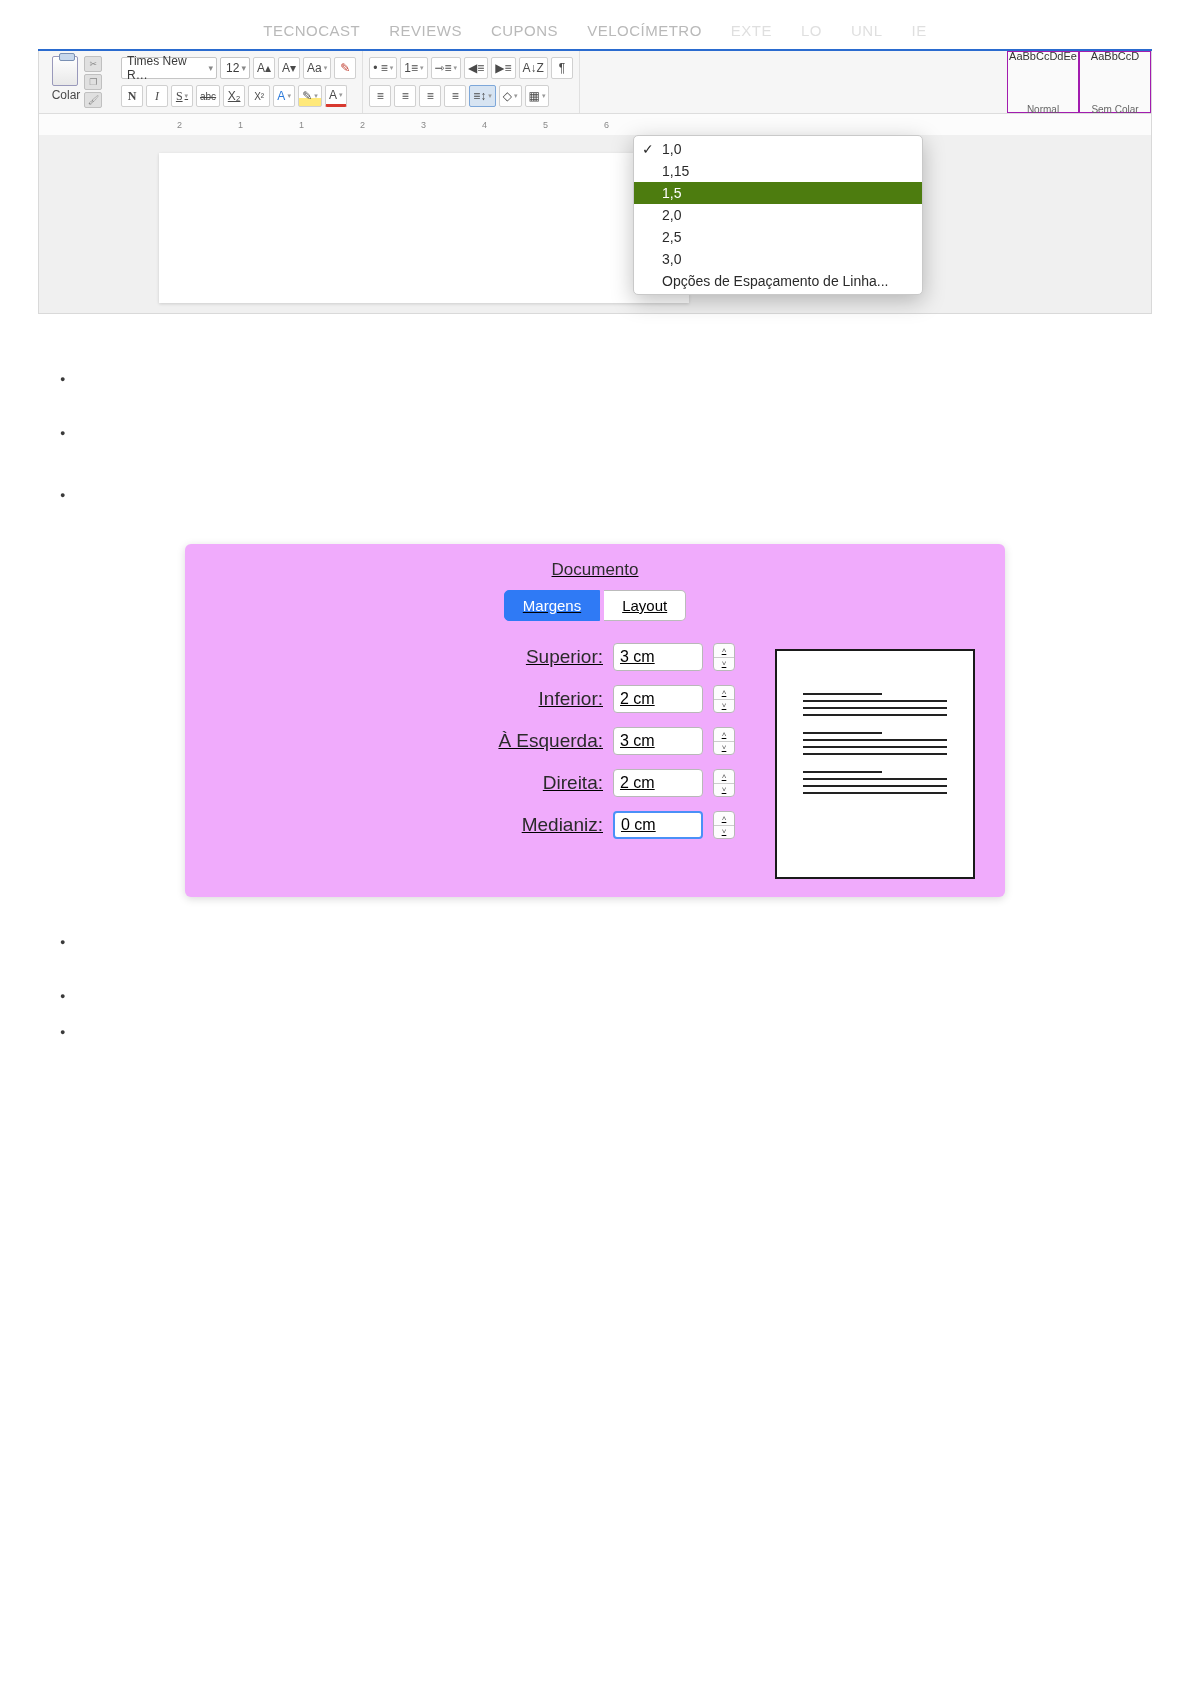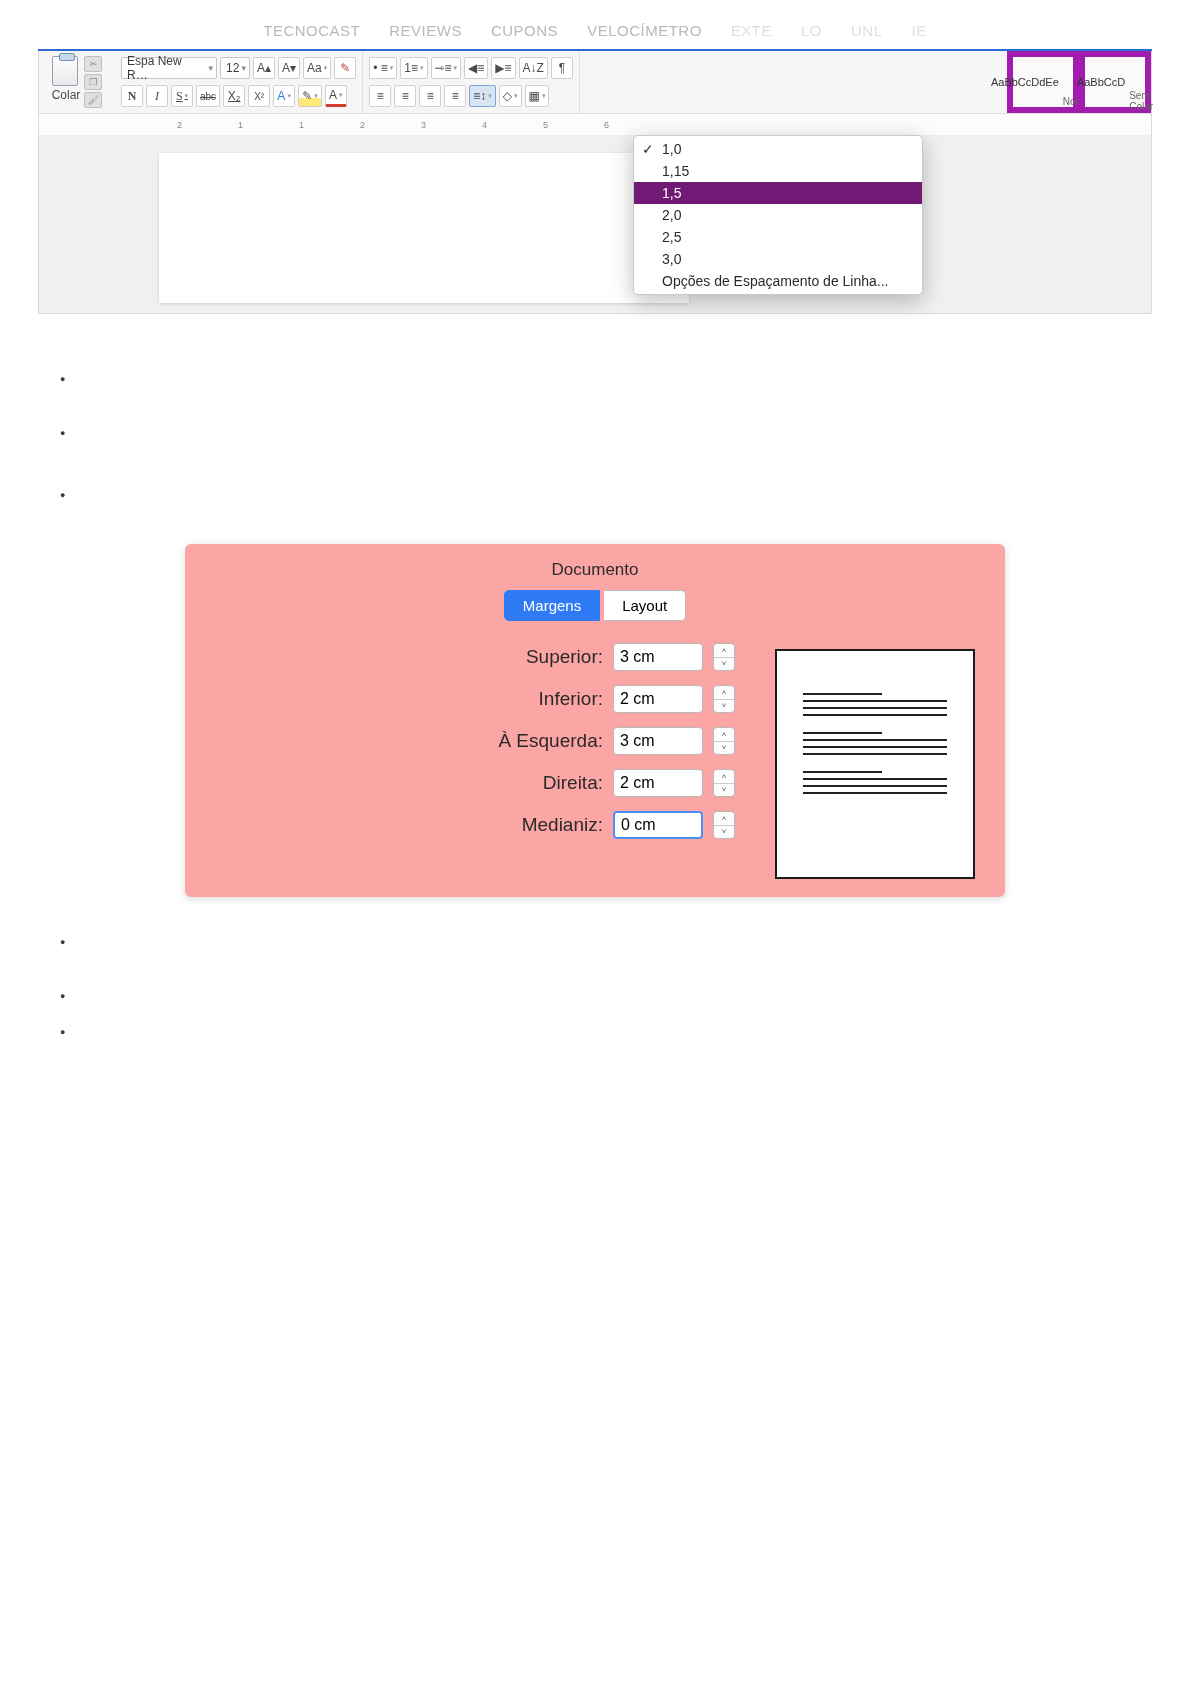--- a/index.html
+++ b/index.html
@@ -32,40 +32,40 @@
   .btn.drop::after { content:"▾"; font-size:7px; margin-left:2px; color:#999;}
   .bold { font-weight:bold; font-family: "Times New Roman", serif; }
   .ital { font-style:italic; font-family: "Times New Roman", serif;}
   .und  { text-decoration:underline; font-family: "Times New Roman", serif;}
   .sub  { font-size:12px;text-decoration:underline; }
   .sup  { font-size:10px; }
   
   .active { background:#d7e4f2; border-color:#7da7d9; }
   
   .styles-box { display:flex; margin-left:auto; }
-  .style-chip { width:72px; border:6px solid #a21caf; background:#fafafa; display:flex; align-items:center; justify-content:center; font-size:10px; gap:4px; padding:6px 0;}
+  .style-chip { width:72px; border:1px solid #a21caf; background:#fafafa; display:flex; flex-direction:column; align-items:center; justify-content:center; font-size:10px; gap:4px; padding:6px 0;}
   .style-chip .prev { font-size:11px; color:#333; }
   .style-chip .nm { font-size:10px; color:#666;margin-top:38px; }
   
   .ruler { height:22px; background:#fcfcfc; border-top:1px solid #ddd; display:flex; align-items:center; padding-left:138px; font-size:9px; color:#888; gap:56px;}
   
   .doc-area { display:flex; background:#f0f0f0; height:178px; }
   .page { margin-left:120px; margin-top:18px; width:530px; height:150px; background:#fff; box-shadow:0 1px 3px rgba(0,0,0,0.15);}
   
   .ls-menu { position:absolute; left:594px; top:84px; width:290px; background:#fff; border:1px solid #c9c9c9; border-radius:5px; box-shadow:0 6px 22px rgba(0,0,0,0.25); font-size:14px; padding:2px 0; z-index:5;}
   .ls-item { padding:3px 10px 3px 28px; position:relative; color:#2a2a2a;}
   .ls-item.check::before { content:"✓"; position:absolute; left:8px;}
-  .ls-item.sel { background:#701a75; color:#fff;}
+  .ls-item.sel { background:#4d7c0f; color:#fff;}
   
   .bullets { margin:60px 0 0 60px; }
   .bullets li { list-style:none; margin:0 0 44px 0; font-size:1px;}
   .bullets li::before { content:"●"; font-size:9px; color:#3a3a3a;}
   
   
-  .dlg { margin: 36px auto 0; width: 820px; background:#fca5a5; border-radius:6px; box-shadow:0 2px 8px rgba(0,0,0,0.15); padding-bottom:18px;}
+  .dlg { margin: 36px auto 0; width: 820px; background:#f0abfc; border-radius:6px; box-shadow:0 2px 8px rgba(0,0,0,0.15); padding-bottom:18px;text-decoration:underline;}
   .dlg-title { text-align:center; font-size:17px; color:#2d2d2d; padding:16px 0 10px;}
   .seg { display:flex; justify-content:center; gap:4px; margin-bottom:22px;}
   .seg-btn { font-size:15px; padding:6px 18px; background:#fff; border:1px solid #bbb; cursor:pointer;}
   .seg-btn.first { border-radius:5px 0 0 5px;}
   .seg-btn.last { border-radius:0 5px 5px 0; border-left:none;}
   .seg-btn.act { background:#2f7af5; color:#fff; border-color:#2f7af5;}
   
   .dlg-body { display:flex; padding:0 30px; gap:40px; align-items:flex-start;}
   .fields { flex:1; }
   .frow { display:flex; align-items:center; justify-content:flex-end; gap:10px; margin-bottom:14px;}
@@ -112,21 +112,21 @@
         <div class="mini-icons">
           <div class="mini-icon">✂</div>
           <div class="mini-icon">❐</div>
           <div class="mini-icon">🖌</div>
         </div>
       </div>
     </div>
 
     <div class="r-group">
       <div class="r-row">
-        <div class="combo font-name">Espa New R…</div>
+        <div class="combo font-name">Times New R…</div>
         <div class="combo font-size">12</div>
         <div class="btn">A▴</div>
         <div class="btn">A▾</div>
         <div class="btn drop">Aa</div>
         <div class="btn" style="color:#c0392b">✎</div>
       </div>
       <div class="r-row">
         <div class="btn bold">N</div>
         <div class="btn ital">I</div>
         <div class="btn und drop">S</div>

